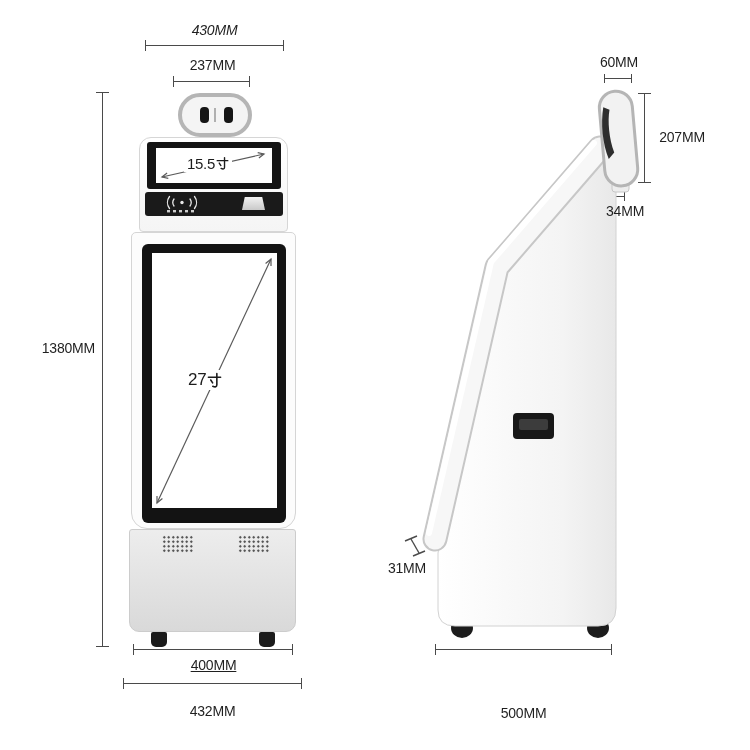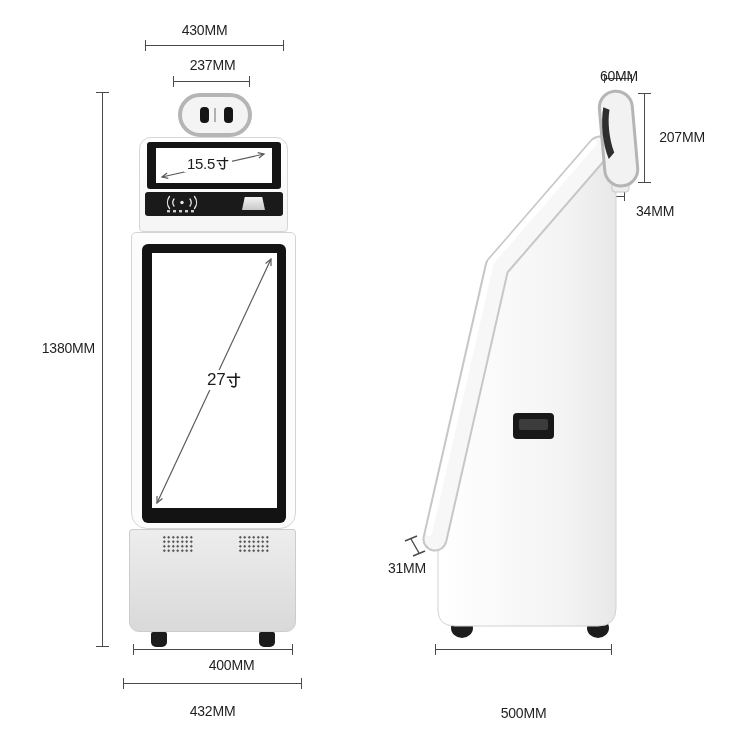--- a/index.html
+++ b/index.html
@@ -77,21 +77,21 @@
   .scr-lbl svg{display:block;}
   #overlay{position:absolute;left:0;top:0;z-index:4;pointer-events:none;}
 </style>
 </head>
 <body>
 
 <div id="canvas">
 
   <div>
 
-    <div class="lbl" style="left:164px;top:22px;width:81px;">430MM</div>
+    <div class="lbl" style="left:174px;top:22px;width:81px;font-style:italic;">430MM</div>
     <div class="dim-h" style="left:145px;top:45px;width:139px;"></div>
 
     <div class="lbl" style="left:172px;top:57px;width:81px;">237MM</div>
     <div class="dim-h" style="left:173px;top:81px;width:77px;"></div>
 
     <div class="lbl" style="left:20px;top:340px;width:75px;text-align:right;">1380MM</div>
     <div class="dim-v" style="left:102px;top:92px;height:555px;"></div>
 
     <div class="abs cam-pill">
       <div class="lens l"></div>
@@ -131,55 +131,55 @@
           <rect x="32" y="15" width="3" height="2.4"></rect>
         </g>
       </svg>
       <div class="receipt-slot"></div>
     </div>
 
     <div class="abs bezel"></div>
     <div class="abs main-frame"></div>
     <div class="abs main-screen"></div>
 
-    <div class="scr-lbl" style="left:204px;top:370px;align-items:center;">
+    <div class="scr-lbl" style="left:185px;top:370px;align-items:center;">
       <span>27</span>
       <svg width="15" height="17" viewBox="0 0 16 17">
         <g fill="none" stroke="#1c1c1c" stroke-width="1.7" stroke-linecap="round">
           <path d="M1.5,5 H14.5"></path>
           <path d="M10.5,1.2 V13 C10.5,15.4 8.8,15.8 6.2,14.6"></path>
           <path d="M4,8 L6,11"></path>
         </g>
       </svg>
     </div>
 
     <div class="abs base">
       <div class="vent l"></div>
       <div class="vent r"></div>
     </div>
     <div class="foot l"></div>
     <div class="foot r"></div>
 
     <div class="dim-h" style="left:133px;top:649px;width:160px;"></div>
-    <div class="lbl" style="left:191px;top:657px;width:81px;">400MM</div>
+    <div class="lbl" style="left:173px;top:657px;width:81px;text-decoration:underline;">400MM</div>
 
     <div class="dim-h" style="left:123px;top:683px;width:179px;"></div>
     <div class="lbl" style="left:172px;top:703px;width:81px;">432MM</div>
   </div>
 
   <div>
 
-    <div class="lbl" style="left:584px;top:68px;width:70px;">60MM</div>
+    <div class="lbl" style="left:584px;top:54px;width:70px;">60MM</div>
     <div class="dim-h small" style="left:604px;top:78px;width:28px;"></div>
 
     <div class="dim-v" style="left:644px;top:93px;height:90px;"></div>
     <div class="lbl" style="left:652px;top:129px;width:60px;text-align:center;">207MM</div>
 
     <div class="dim-h small" style="left:614px;top:196px;width:11px;"></div>
-    <div class="lbl" style="left:636px;top:203px;width:50px;text-align:left;">34MM</div>
+    <div class="lbl" style="left:606px;top:203px;width:50px;text-align:left;">34MM</div>
 
     <div class="lbl" style="left:377px;top:560px;width:60px;text-align:center;">31MM</div>
 
     <div class="dim-h" style="left:435px;top:649px;width:177px;"></div>
     <div class="lbl" style="left:483px;top:657px;width:81px;margin-top:48px;">500MM</div>
   </div>
 
   <svg id="overlay" width="750" height="750" viewBox="0 0 750 750">
     <defs>
       <linearGradient id="gBody" x1="0" y1="0" x2="1" y2="0">

